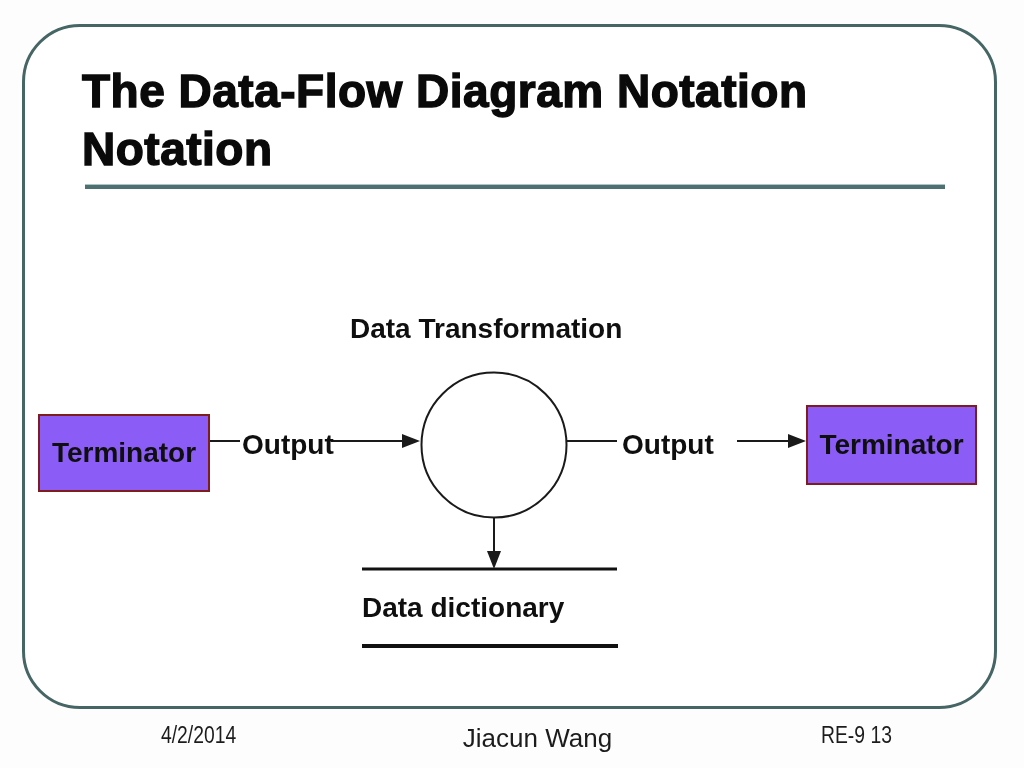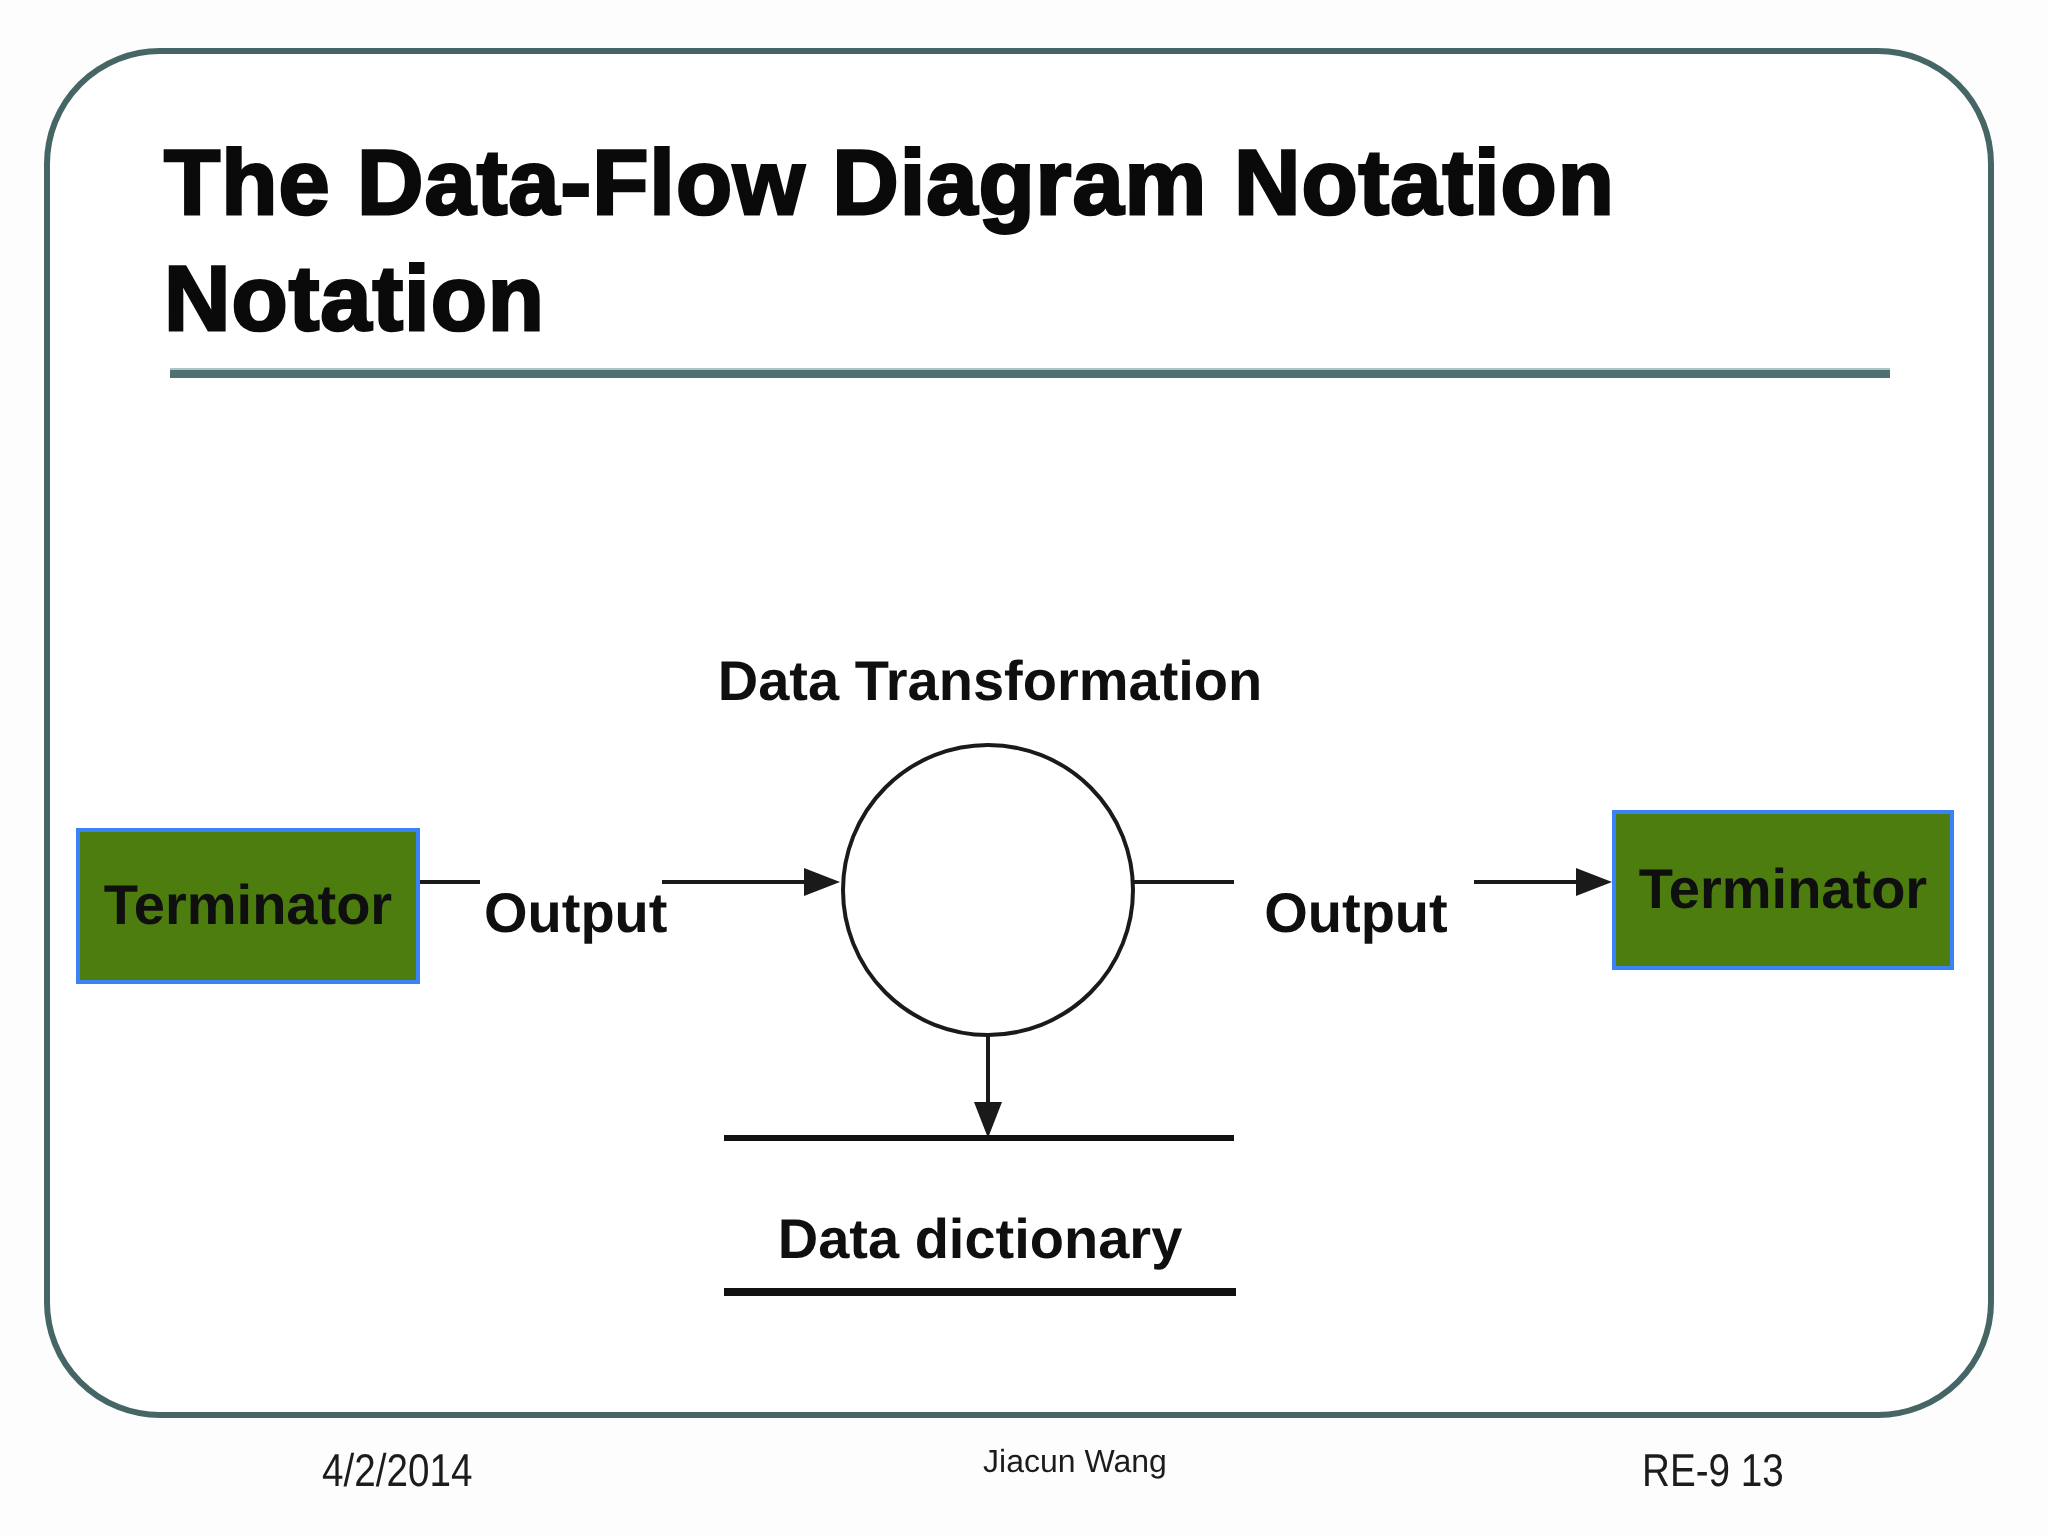--- a/index.html
+++ b/index.html
@@ -46,52 +46,50 @@
     left: 0; top: 0;
     width: 1024px; height: 768px;
     pointer-events: none;
   }
 
   .dlabel {
     position: absolute;
     font-size: 28px;
     font-weight: bold;
     color: #0f0f0f;
-    text-align: center;
     white-space: nowrap;
-    margin-top: 12px;
   }
   .lbl-process   { left: 350px; top: 313px; width: 290px; }
   .lbl-input     { left: 242px; top: 429px; width: 86px;  }
   .lbl-output    { left: 622px; top: 429px; width: 112px; }
   .lbl-dict      { left: 362px; top: 592px; width: 256px; }
 
   .terminator {
     position: absolute;
-    border: 2px solid #3b82f6;
-    background: #4d7c0f;
+    border: 2px solid #7f1d1d;
+    background: #8b5cf6;
     display: flex;
     align-items: center;
     justify-content: center;
     font-size: 28px;
     font-weight: bold;
     color: #0f0f0f;
   }
   .terminator-left  { left: 38px;  top: 414px; width: 172px; height: 78px; }
   .terminator-right { left: 806px; top: 405px; width: 171px; height: 80px; }
 
   .footer-item {
     position: absolute;
     font-size: 23px;
     color: #1c1c1c;
     white-space: nowrap;
   }
   .condensed { transform: scaleX(0.84); transform-origin: left top; }
   .footer-date   { left: 161px; top: 722px; }
-  .footer-author { left: 430px; top: 723px; width: 215px; text-align: center; font-size: 16px; }
+  .footer-author { left: 430px; top: 723px; width: 215px; text-align: center; font-size: 26px; }
   .footer-ref    { left: 821px; top: 722px; }
 </style>
 </head>
 <body>
 
 <div class="stage">
 
   <div class="slide"></div>
 
   <h1 class="title">

